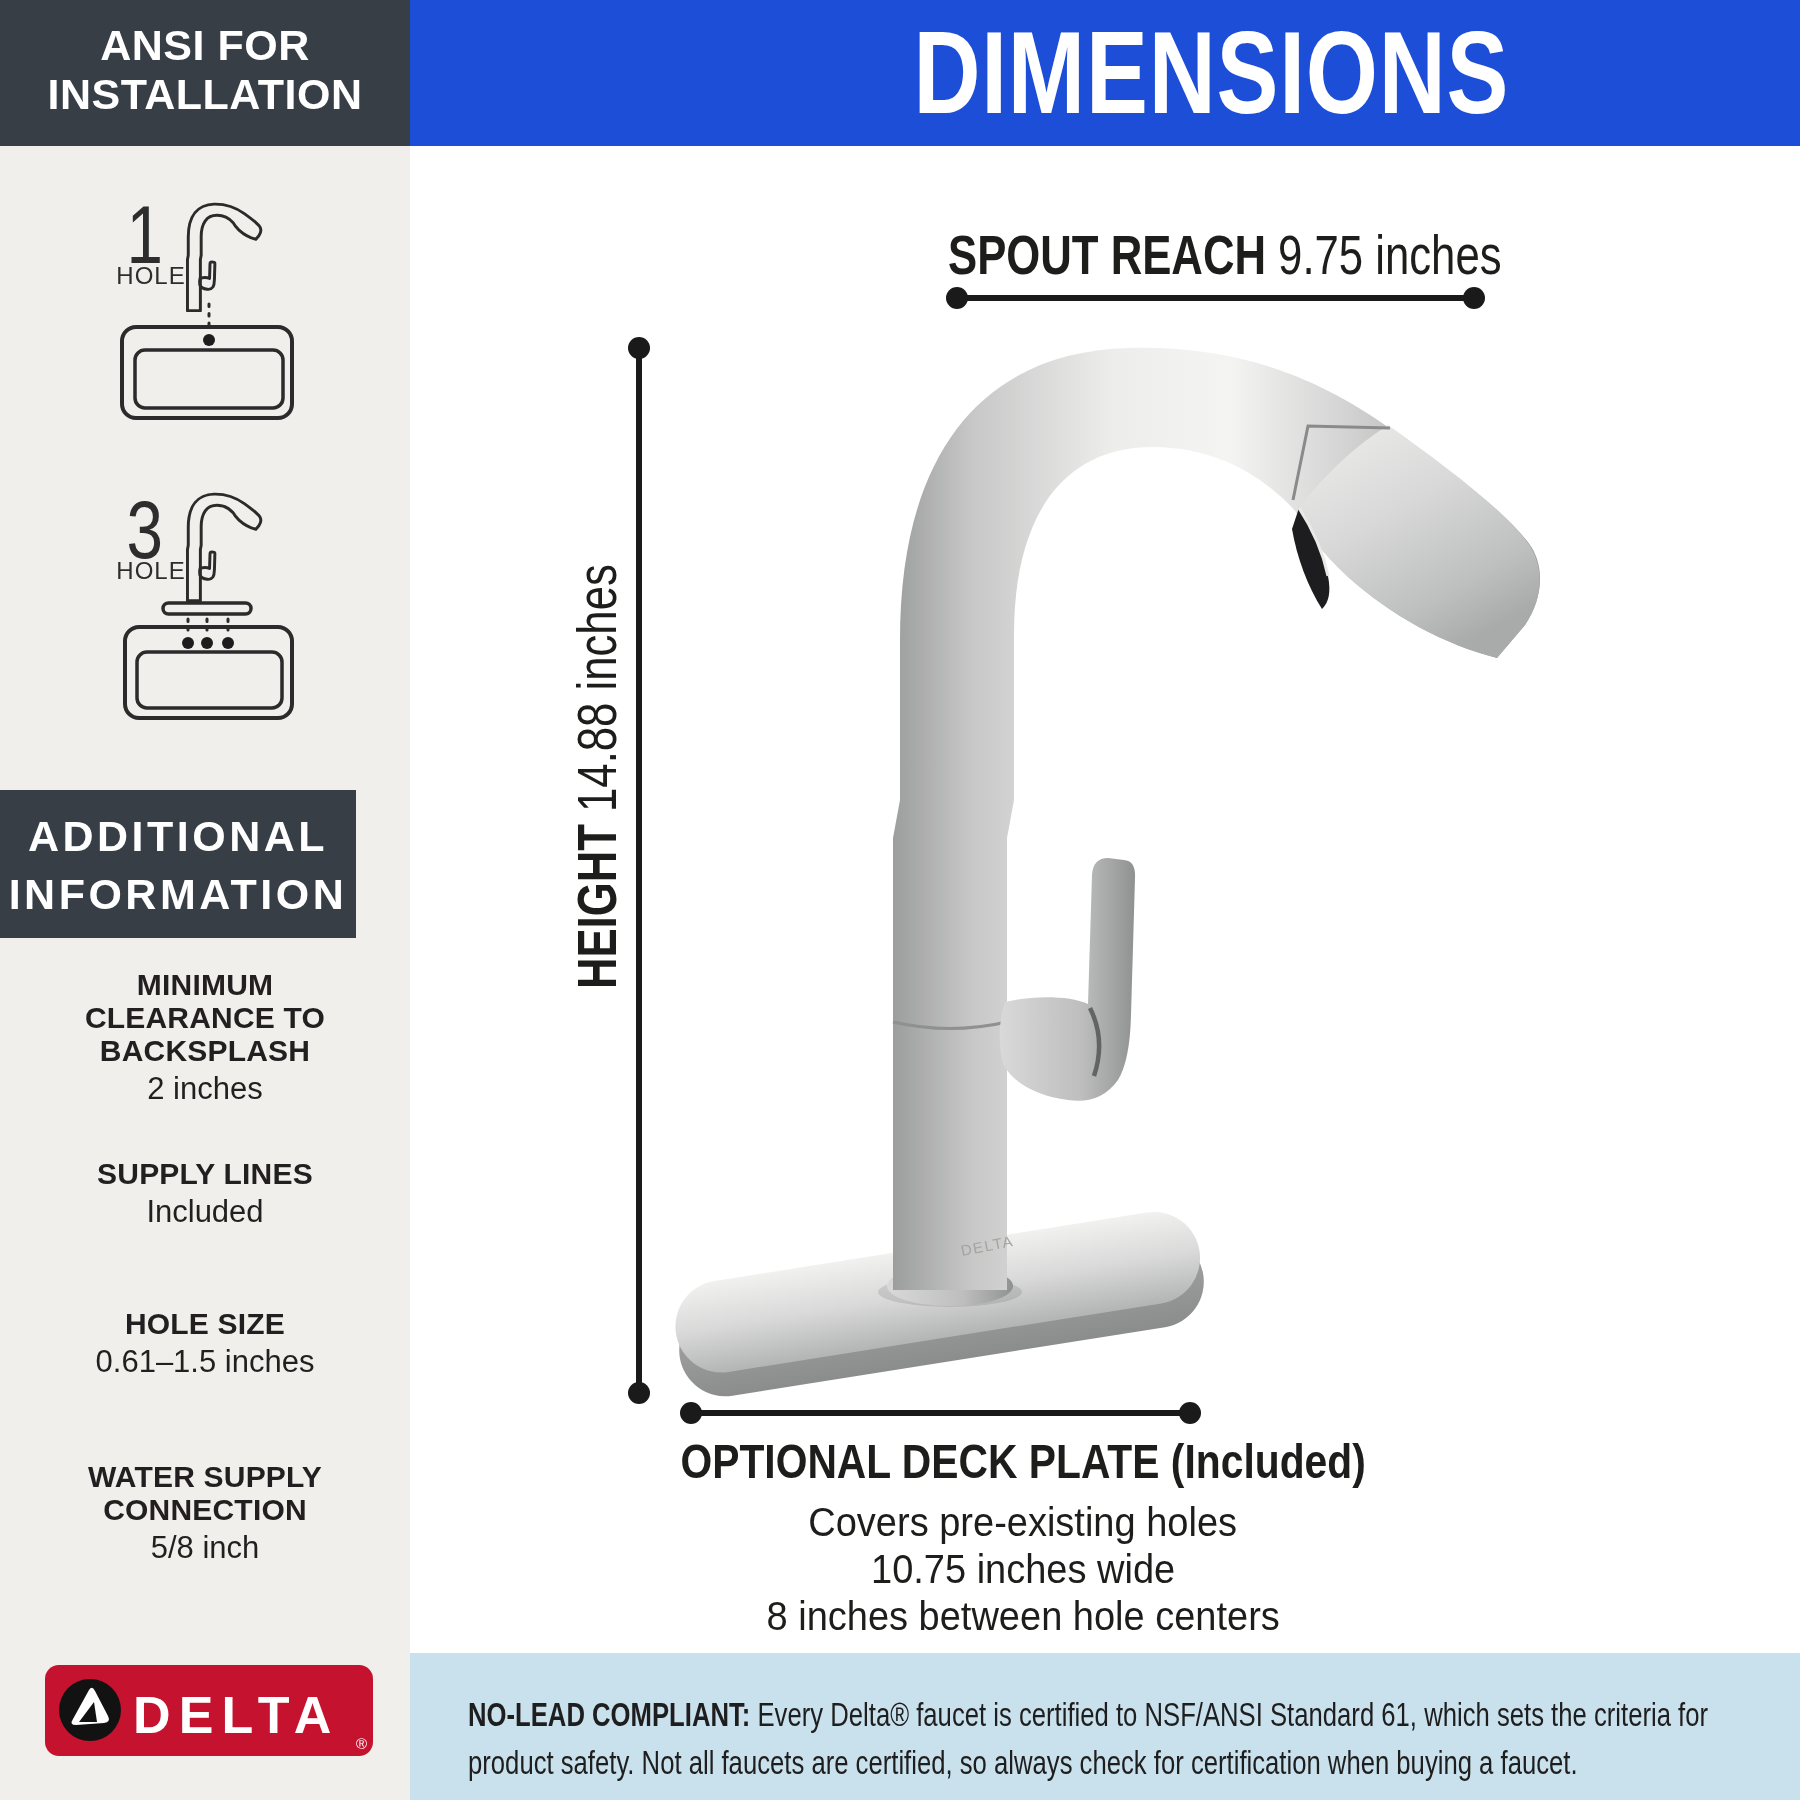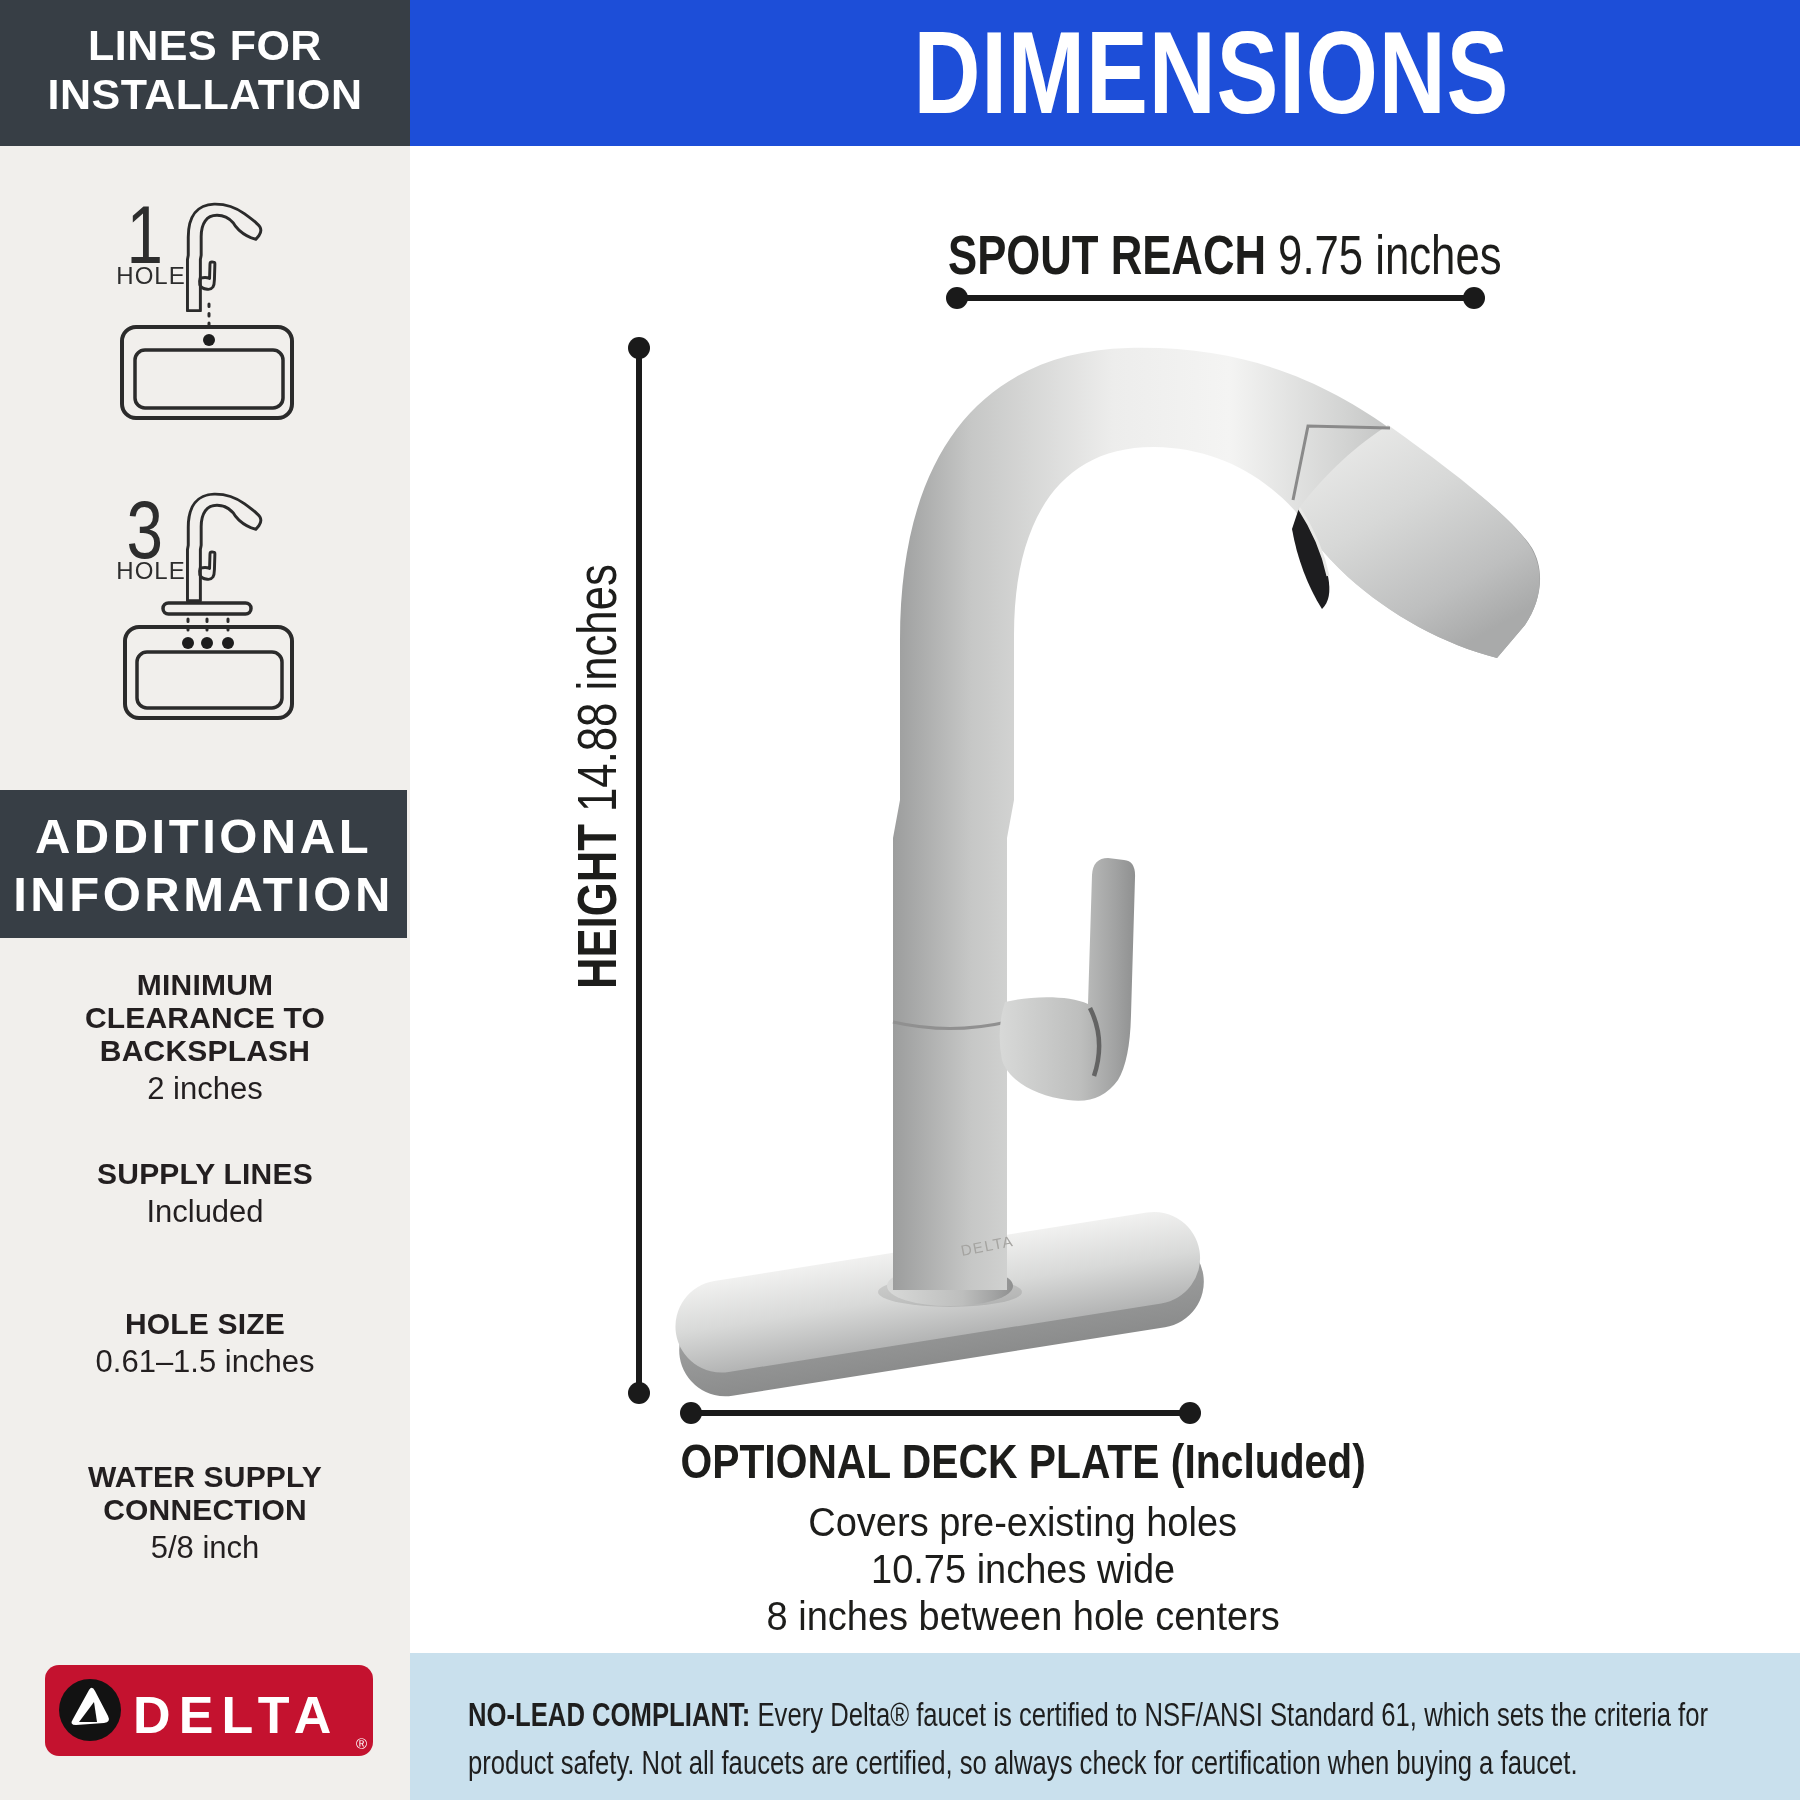--- a/index.html
+++ b/index.html
@@ -8,22 +8,22 @@
     background:#ffffff;font-family:"Liberation Sans",sans-serif;color:#231f20;
   }
   
   .sidebar{position:absolute;left:0;top:0;width:410px;height:1800px;background:#f1efec;}
   .sidebar-header{
     position:absolute;left:0;top:0;width:410px;height:146px;background:#373e45;
     color:#fff;font-weight:700;text-align:center;font-size:43px;line-height:49px;
     padding-top:21px;box-sizing:border-box;letter-spacing:.5px;
   }
   .info-header{
-    position:absolute;left:0;top:790px;width:407px;height:148px;background:#373e45;
-    color:#fff;font-weight:700;text-align:center;font-size:49px;line-height:58px;
+    position:absolute;left:0;top:790px;width:356px;height:148px;background:#373e45;
+    color:#fff;font-weight:700;text-align:center;font-size:43px;line-height:58px;
     padding-top:17px;box-sizing:border-box;letter-spacing:3.5px;
   }
   .hole-num{
     position:absolute;width:100px;text-align:center;font-size:82px;font-weight:400;color:#2d2d2d;
   }
   .hole-num span{display:inline-block;transform:scaleX(.8);}
   .hole-word{
     position:absolute;width:100px;text-align:center;font-size:24px;color:#2d2d2d;letter-spacing:1px;
   }
   .icon-svg{position:absolute;}
@@ -74,21 +74,21 @@
   }
   .faucet-svg{position:absolute;left:0;top:0;}
   .lineart{fill:none;stroke:#2b2b2b;stroke-width:26px;stroke-linejoin:round;}
 </style>
 </head>
 <body>
 
 <aside class="sidebar">
 
   <div class="sidebar-header">
-    <div>LINES FOR</div>
+    <div>ANSI FOR</div>
     <div>INSTALLATION</div>
   </div>
 
   <div>
     <div class="hole-num" style="left:95px;top:188px;"><span>1</span></div>
     <div class="hole-word" style="left:101px;top:262px;">HOLE</div>
     <svg class="icon-svg" style="left:186px;top:202px;" width="77" height="110" viewBox="880 330 680 970">
       <use href="#fbody" class="lineart" stroke-width="30"></use>
       <use href="#fhandle" class="lineart" stroke-width="30"></use>
     </svg>

